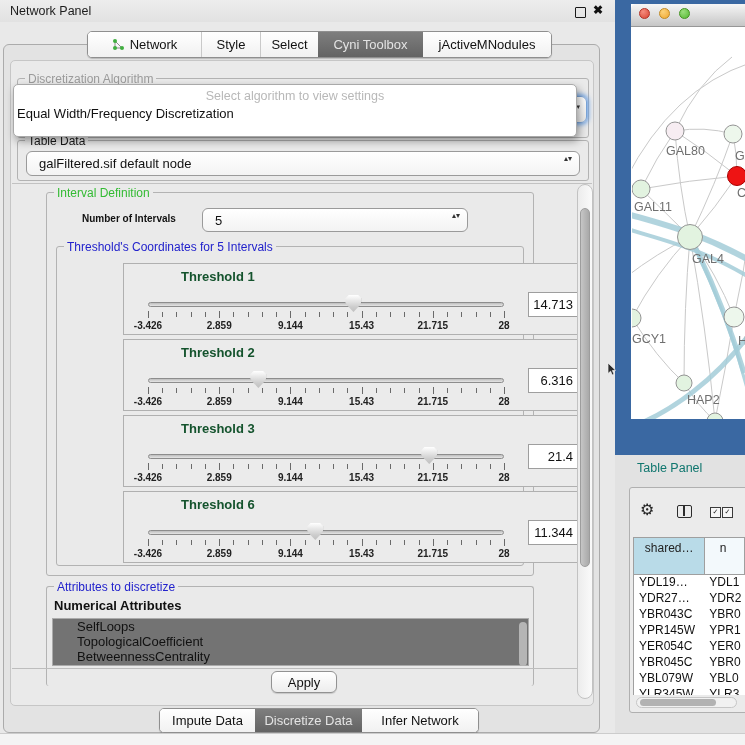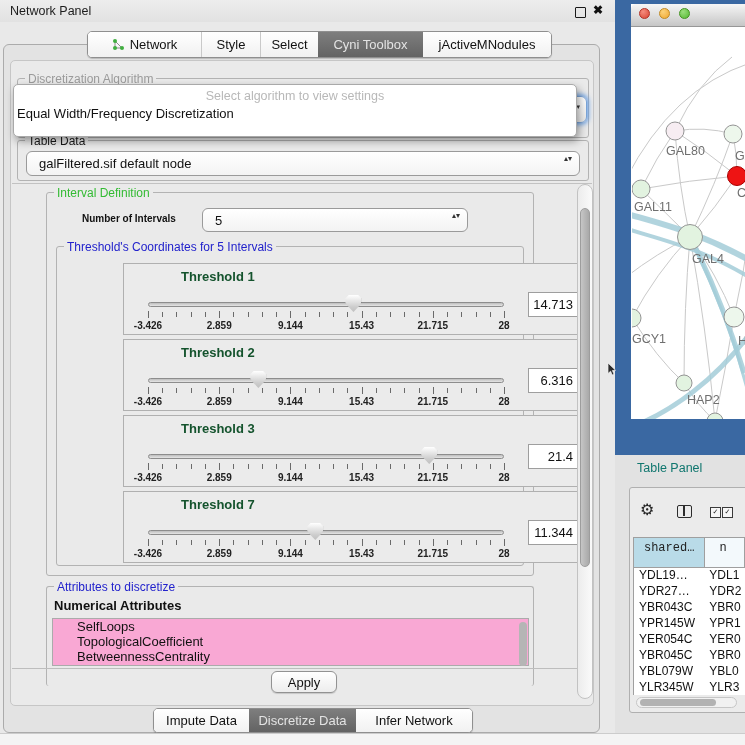--- a/index.html
+++ b/index.html
@@ -19,21 +19,21 @@
                border:1px solid #ababab;border-radius:6px;box-sizing:border-box;}
 
   
   .tabstrip{display:flex;border:1px solid #8f8f8f;border-radius:5px;overflow:hidden;
             background:#fcfcfc;box-shadow:0 1px 1px rgba(0,0,0,.18);}
   .tabstrip .tab{display:flex;align-items:center;justify-content:center;gap:5px;
                  font-size:13px;color:#111;box-sizing:border-box;background:linear-gradient(#ffffff,#f1f1f1);}
   .tabstrip .tab.sep{border-left:1px solid #c9c9c9;}
   .tabstrip .tab.active{background:linear-gradient(#7e7e7e,#636363);color:#e3e3e3;}
   #top-tabs{left:87px;top:31px;height:25px;}
-  #bottom-tabs{left:153px;top:708px;height:23px;}
+  #bottom-tabs{left:159px;top:708px;height:23px;}
 
   #inner-panel{left:10px;top:60px;width:584px;height:646px;background:#eaeaea;
                border:1px solid #c6c6c6;border-radius:5px;box-sizing:border-box;}
 
   .group{position:absolute;border:1px solid #b3b3b3;border-radius:3px;box-sizing:border-box;}
   .group-label{position:absolute;top:-7px;left:7px;background:#eaeaea;padding:0 3px;font-size:12px;color:#1a1a1a;}
   .group-label.blue{color:#2222cc;}
   .group-label.green{color:#33bb33;}
   .group-label.faded{color:#9b9b9b;}
 
@@ -78,21 +78,21 @@
   .ticks{position:absolute;left:0;top:17px;width:356px;height:8px;}
   .tick{position:absolute;top:1px;width:1px;height:5px;background:#6a6a6a;}
   .tick.major{top:0;height:7px;}
   .ticklabels{position:absolute;left:0;top:26px;width:356px;height:12px;}
   .ticklabel{position:absolute;transform:translateX(-50%);font-size:10px;font-weight:bold;color:#222;white-space:nowrap;}
   .value-box{position:absolute;left:404px;top:28px;width:51px;height:25px;background:#fff;border:1px solid #9e9e9e;
              font-size:13px;color:#111;text-align:right;line-height:24px;padding-right:5px;box-sizing:border-box;}
 
   #attr-group{left:46px;top:586px;width:488px;height:100px;border-bottom:none;}
   #attr-title{left:54px;top:598px;font-size:13px;font-weight:bold;color:#111;}
-  #attr-list{left:52px;top:618px;width:477px;height:48px;background:#f9a8d4;border:1px solid #ababab;
+  #attr-list{left:52px;top:618px;width:477px;height:48px;background:#737373;border:1px solid #ababab;
              overflow:hidden;box-sizing:border-box;}
   #attr-list .li{font-size:13px;color:#111;height:15px;line-height:15px;padding-left:24px;}
   #attr-scroll-thumb{left:519px;top:622px;width:8px;height:44px;border-radius:4px;background:#b5b5b5;}
 
   #apply-btn{left:271px;top:671px;width:66px;height:22px;background:linear-gradient(#ffffff,#ededed);
              border:1px solid #929292;border-radius:6px;font-size:13px;color:#111;text-align:center;
              line-height:21px;box-sizing:border-box;box-shadow:0 1px 1px rgba(0,0,0,.15);}
 
   
   #bottom-strip{left:0;top:733px;width:745px;height:12px;background:#f4f4f4;border-top:1px solid #cccccc;box-sizing:border-box;}
@@ -115,21 +115,21 @@
                    border:1px solid #b0b0b0;border-radius:3px;box-sizing:border-box;}
   #gear-icon{left:640px;top:502px;font-size:16px;color:#262626;line-height:16px;}
   #split-icon{left:677px;top:505px;width:15px;height:13px;border:1.6px solid #2c2c2c;border-radius:2px;box-sizing:border-box;}
   #split-icon::after{content:'';position:absolute;left:5.4px;top:0;width:1.6px;height:10px;background:#2c2c2c;}
   .cbx{position:absolute;top:507px;width:9px;height:9px;border:1.4px solid #3a3a3a;font-size:7px;line-height:8px;
        text-align:center;color:#222;background:#f6f6f6;box-sizing:content-box;}
   #cbx1{left:710px;} #cbx2{left:722px;}
 
   #net-table{left:633px;top:537px;width:112px;height:158px;background:#fff;border-left:1px solid #9f9f9f;
              border-top:1px solid #9f9f9f;overflow:hidden;box-sizing:border-box;}
-  .thead{display:flex;height:30px;font-family:Liberation Mono, monospace;}
+  .thead{display:flex;height:37px;}
   .thead .hc{box-sizing:border-box;border-right:1px solid #9f9f9f;border-bottom:1px solid #9f9f9f;
              font-size:12px;color:#222;text-align:center;line-height:20px;}
   .hc1{width:72px;background:#b9dbe8;}
   .hc2{width:40px;background:#f3f9fc;text-align:right;padding-right:3px;}
   .trow{display:flex;height:16px;font-size:12px;color:#111;}
   .trow .c1{width:72px;padding-left:5px;box-sizing:border-box;}
   .trow .c2{width:40px;padding-left:4px;box-sizing:border-box;}
   #h-scrollbar{left:636px;top:697px;width:101px;height:11px;background:#f1f1f1;border:1px solid #c6c6c6;border-radius:6px;box-sizing:border-box;}
   #h-scroll-thumb{left:640px;top:699px;width:76px;height:7px;border-radius:4px;background:#b2b2b2;}
 
@@ -331,21 +331,21 @@
               <div class="ticklabel" style="left: 40%;">9.144</div>
               <div class="ticklabel" style="left: 60%;">15.43</div>
               <div class="ticklabel" style="left: 80%;">21.715</div>
               <div class="ticklabel" style="left: 100%;">28</div>
             </div>
             <div class="thumb" style="left: calc(79% - 8px);"></div>
           </div>
           <div class="value-box">21.4</div>
         </div>
         <div class="th-box" style="top: 244px;">
-          <div class="th-label">Threshold 7</div>
+          <div class="th-label">Threshold 6</div>
           <div class="slider">
             <div class="track"></div>
             <div class="ticks">
               <div class="tick major" style="left: 0%;"></div>
               <div class="tick" style="left: 4%;"></div>
               <div class="tick" style="left: 8%;"></div>
               <div class="tick" style="left: 12%;"></div>
               <div class="tick" style="left: 16%;"></div>
               <div class="tick major" style="left: 20%;"></div>
               <div class="tick" style="left: 24%;"></div>

